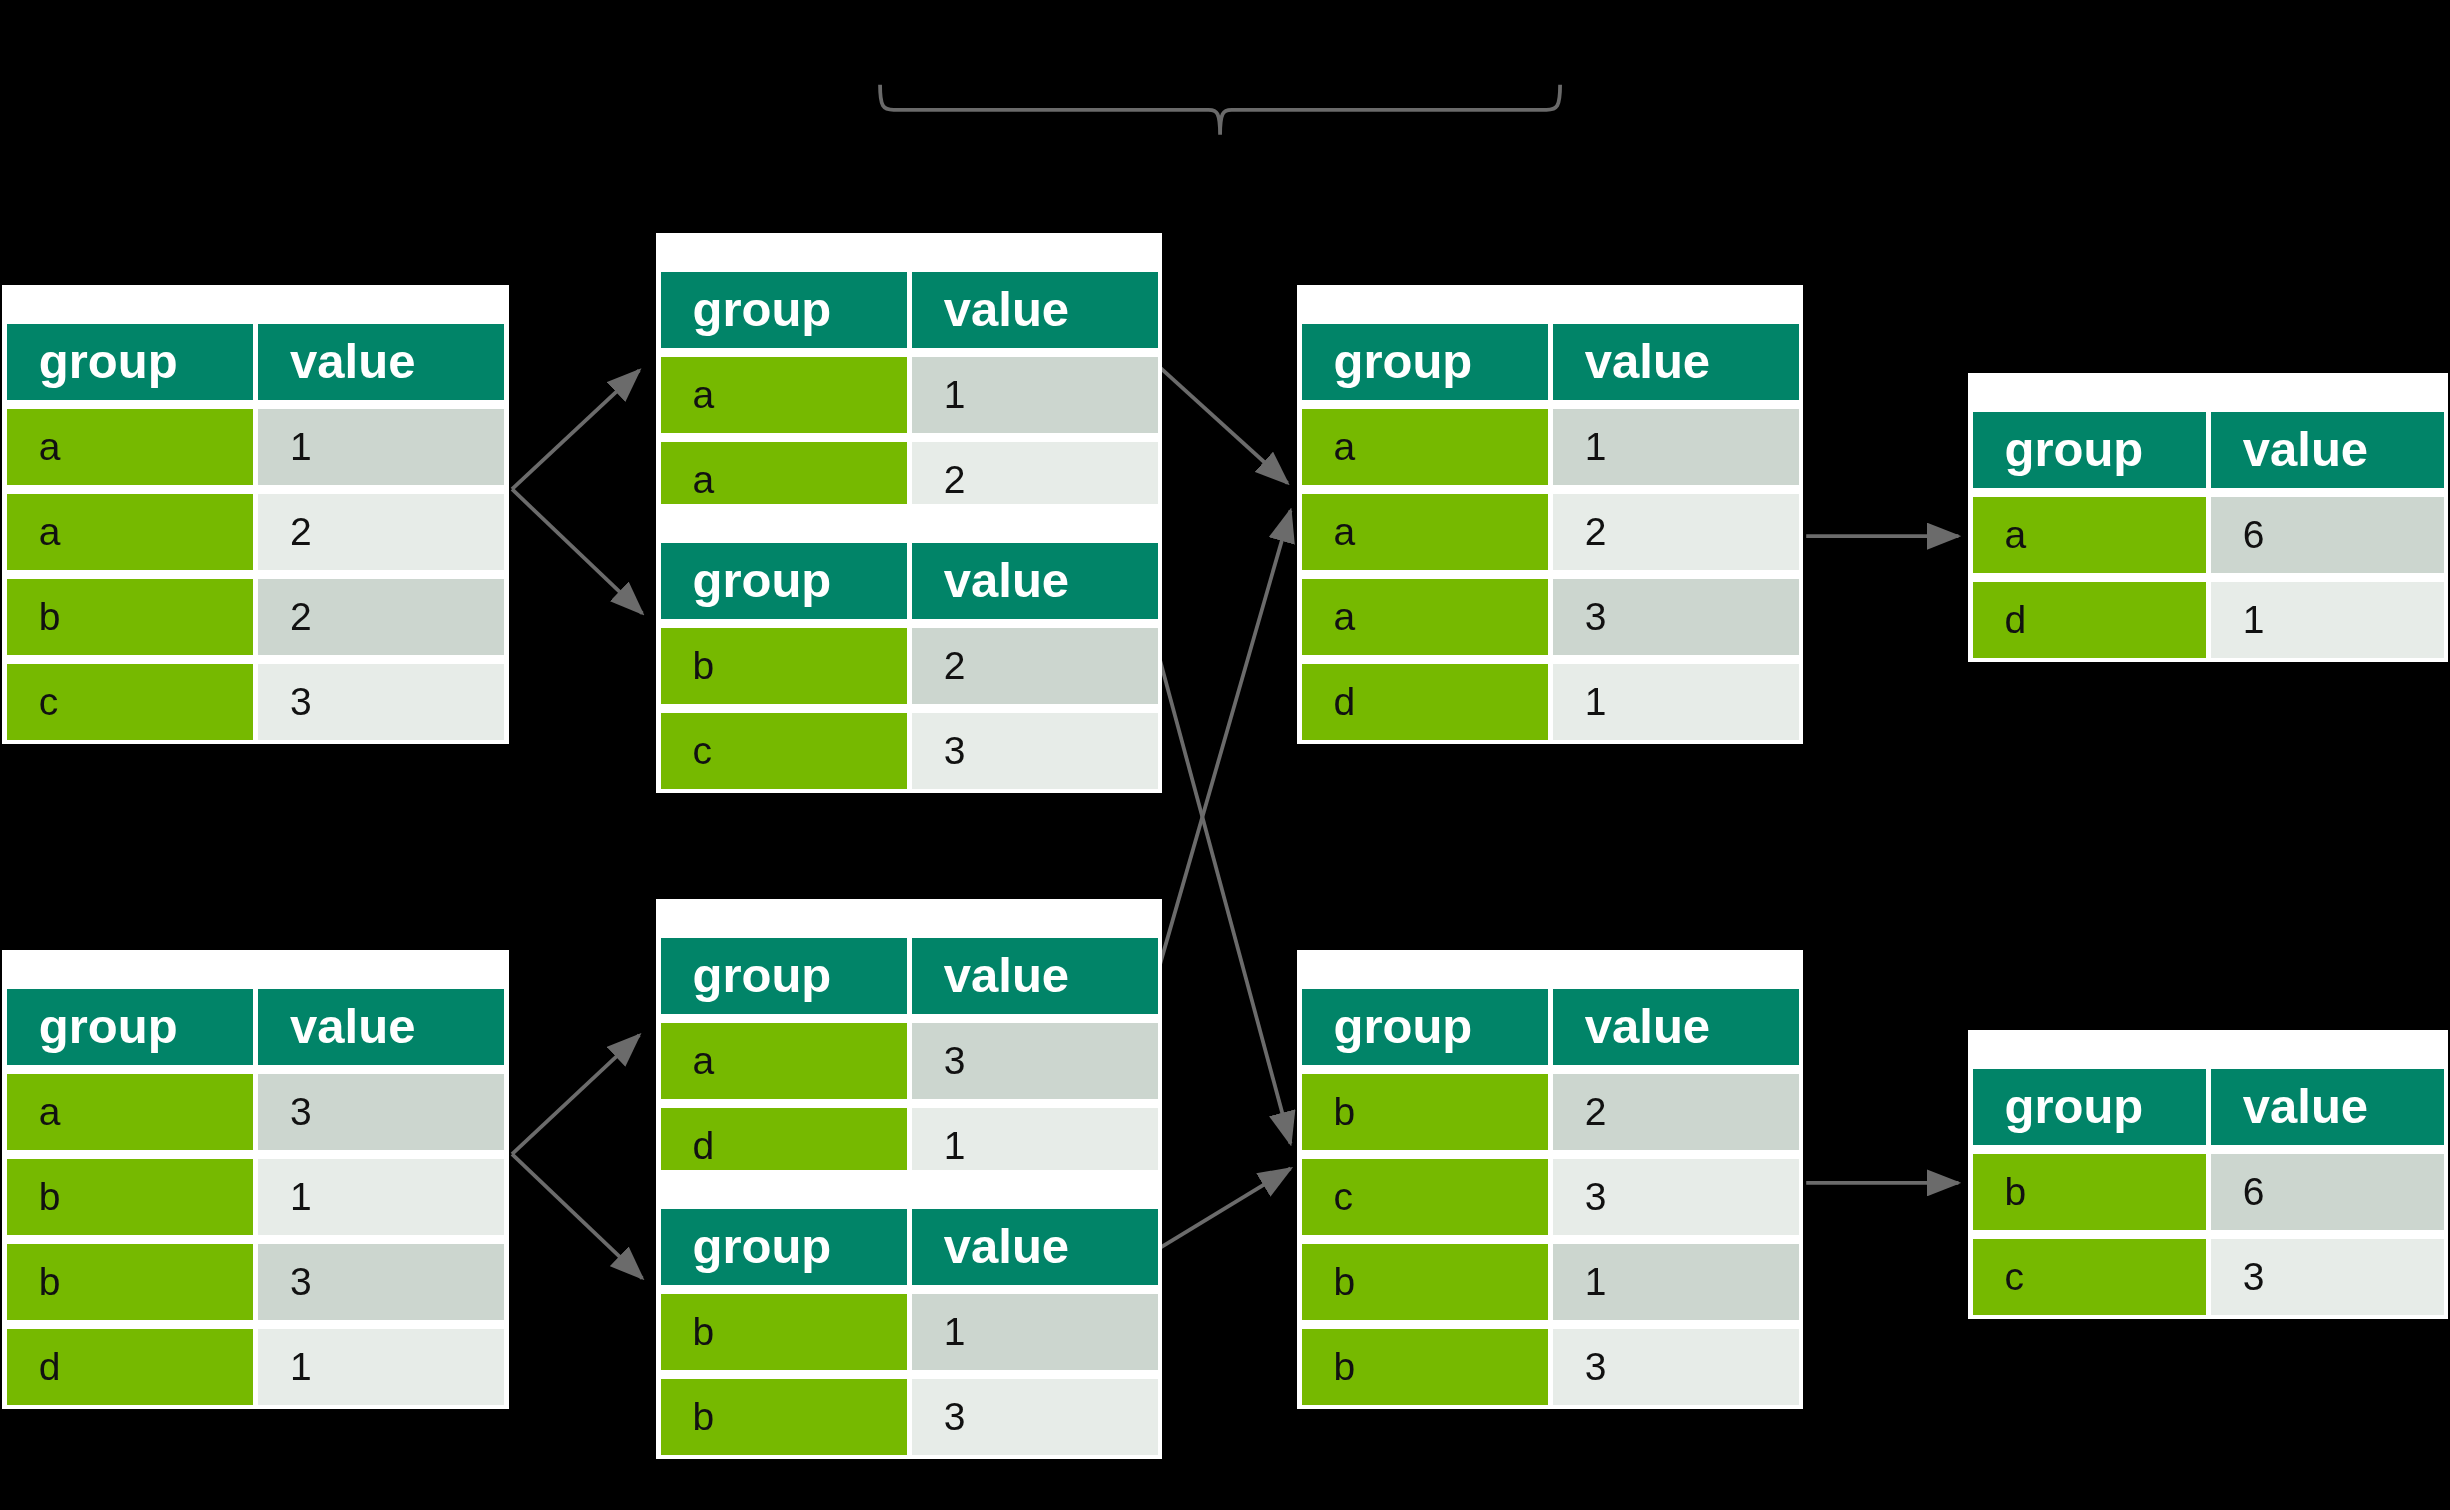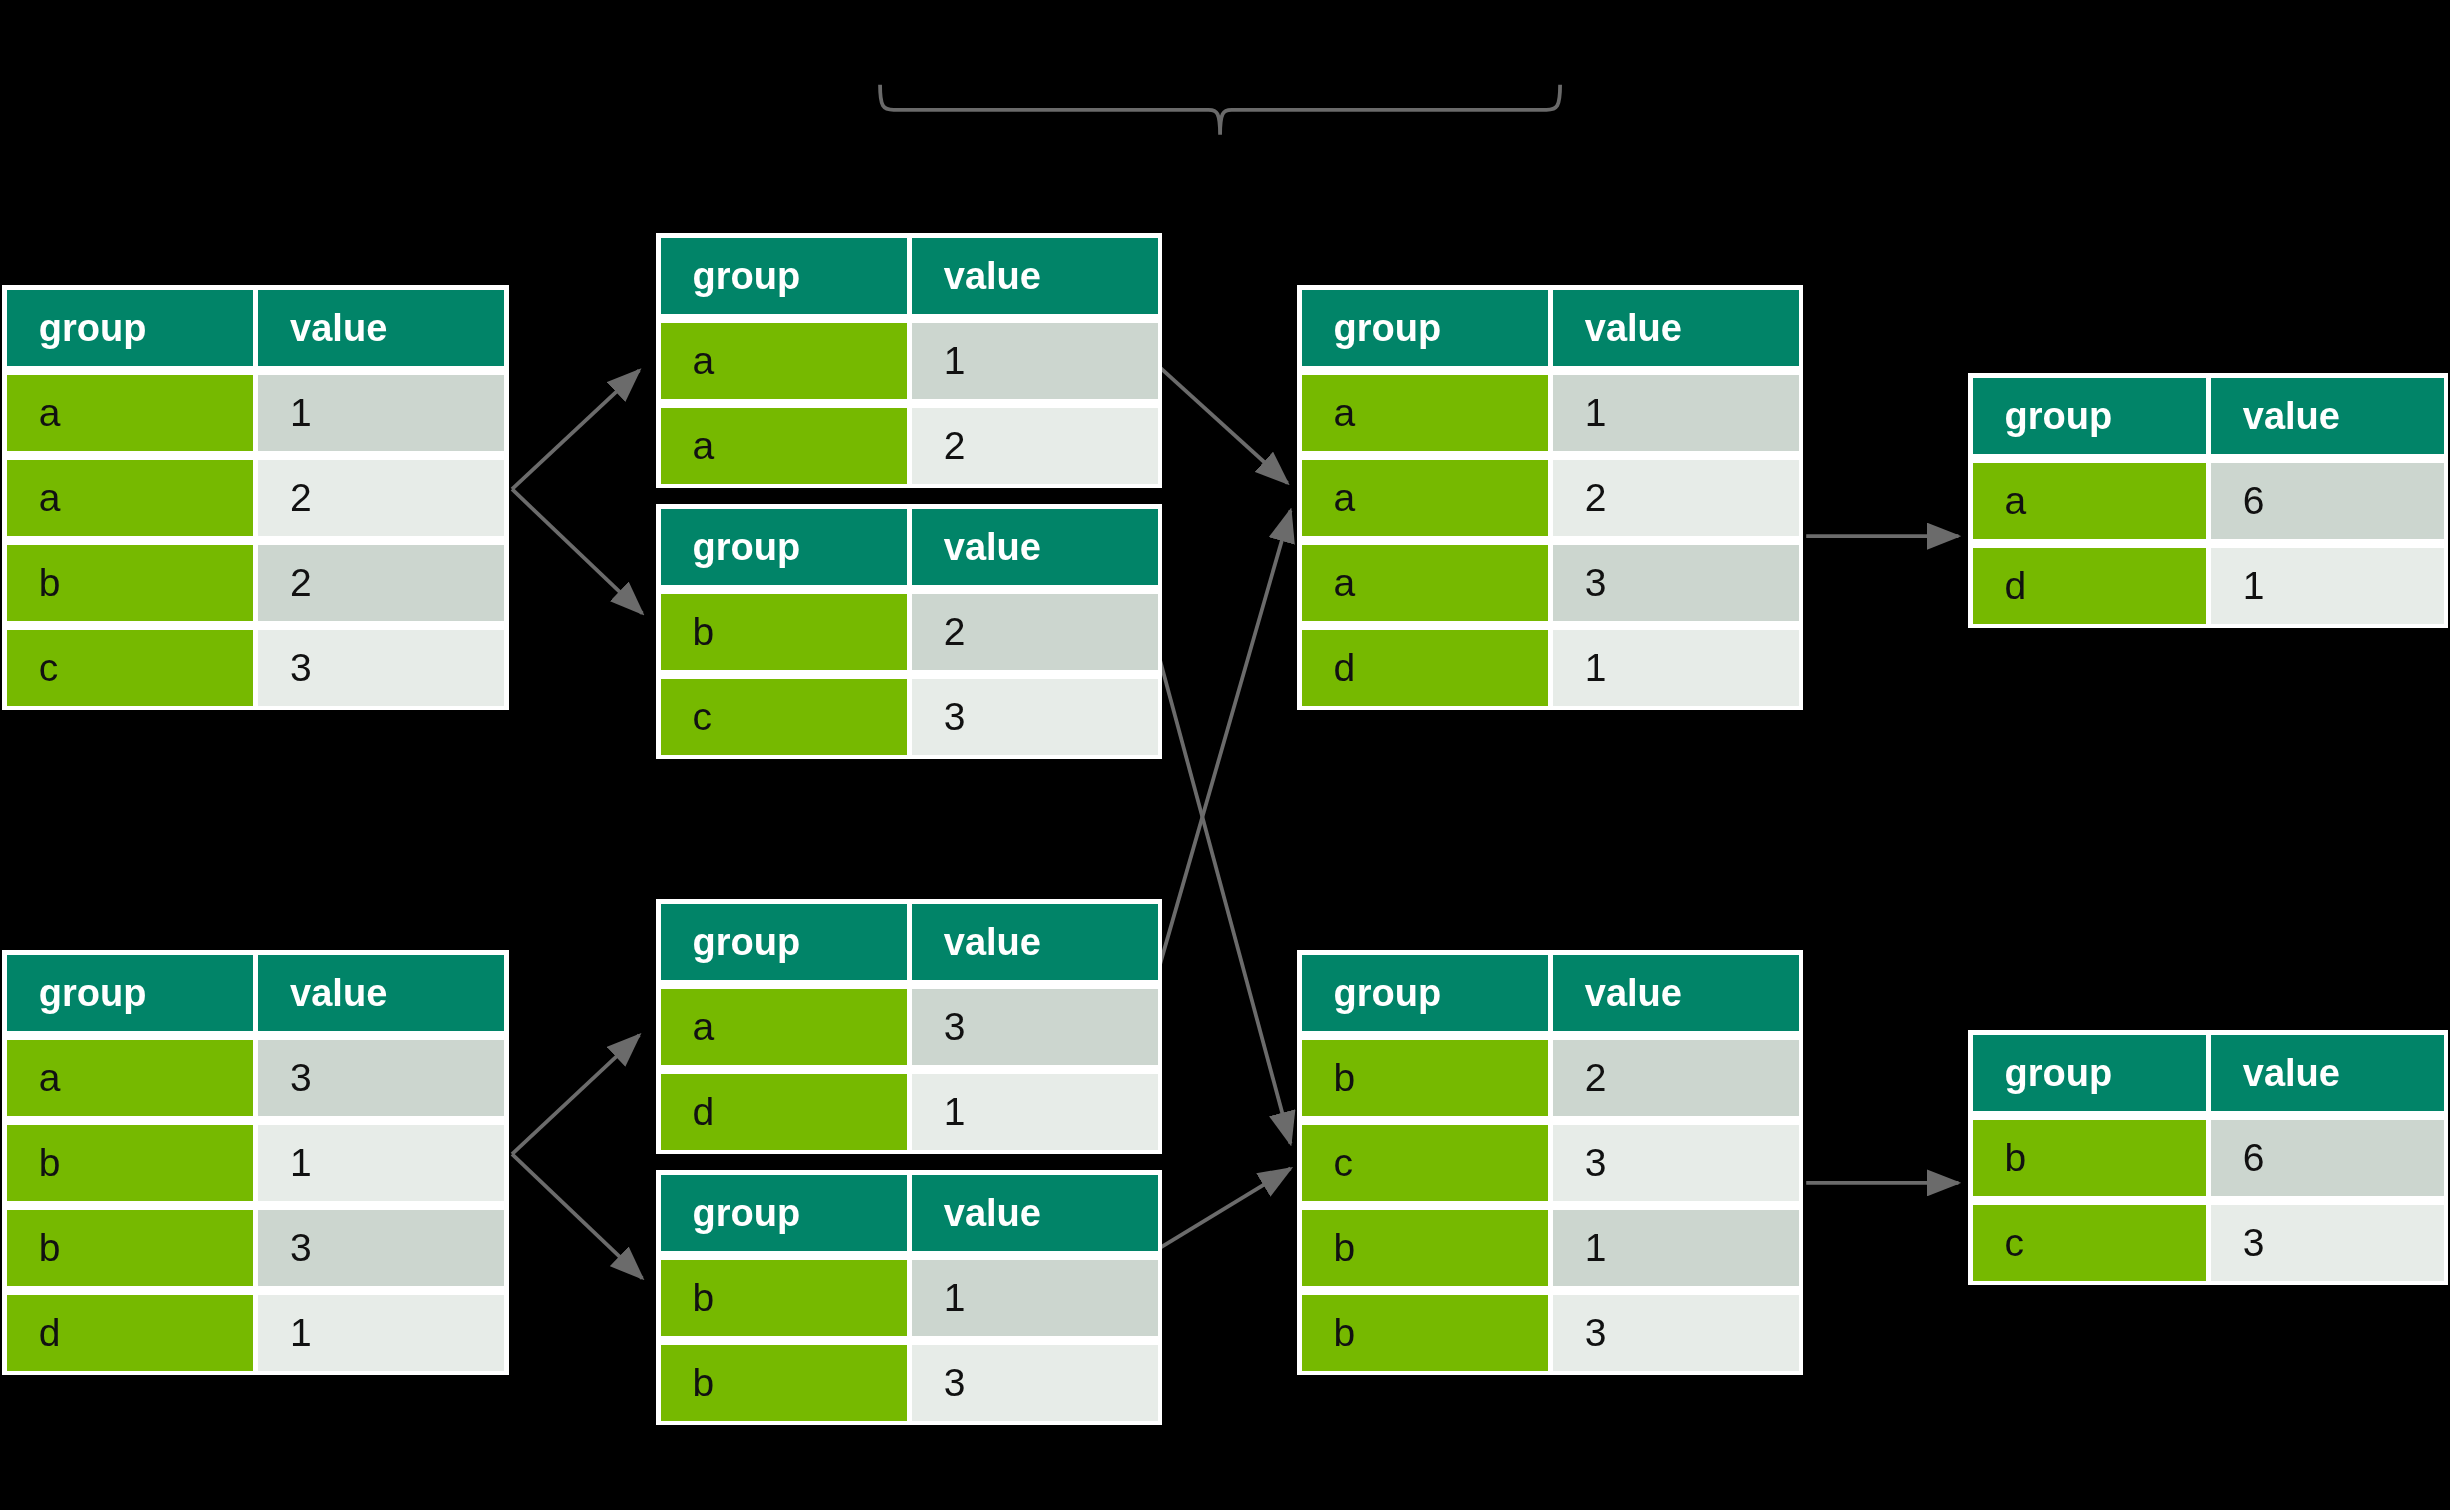--- a/index.html
+++ b/index.html
@@ -27,21 +27,22 @@
     padding-left:32px;
     box-sizing:border-box;
     font-size:39px;
     color:var(--cell-text);
     line-height:1;
   }
   .th{
     background:var(--header-bg);
     color:var(--header-text);
     font-weight:bold;
-    font-size:38px;
+    font-size:49px;
+    margin-top:34px;
   }
   .g{background:var(--group-bg);}
   .v0{background:var(--value-odd);}
   .v1{background:var(--value-even);}
 </style>
 </head>
 <body style="background: rgb(0, 0, 0);">
 
 <svg id="overlay" width="2450" height="1510" viewBox="0 0 3235 1994">
     <defs>

